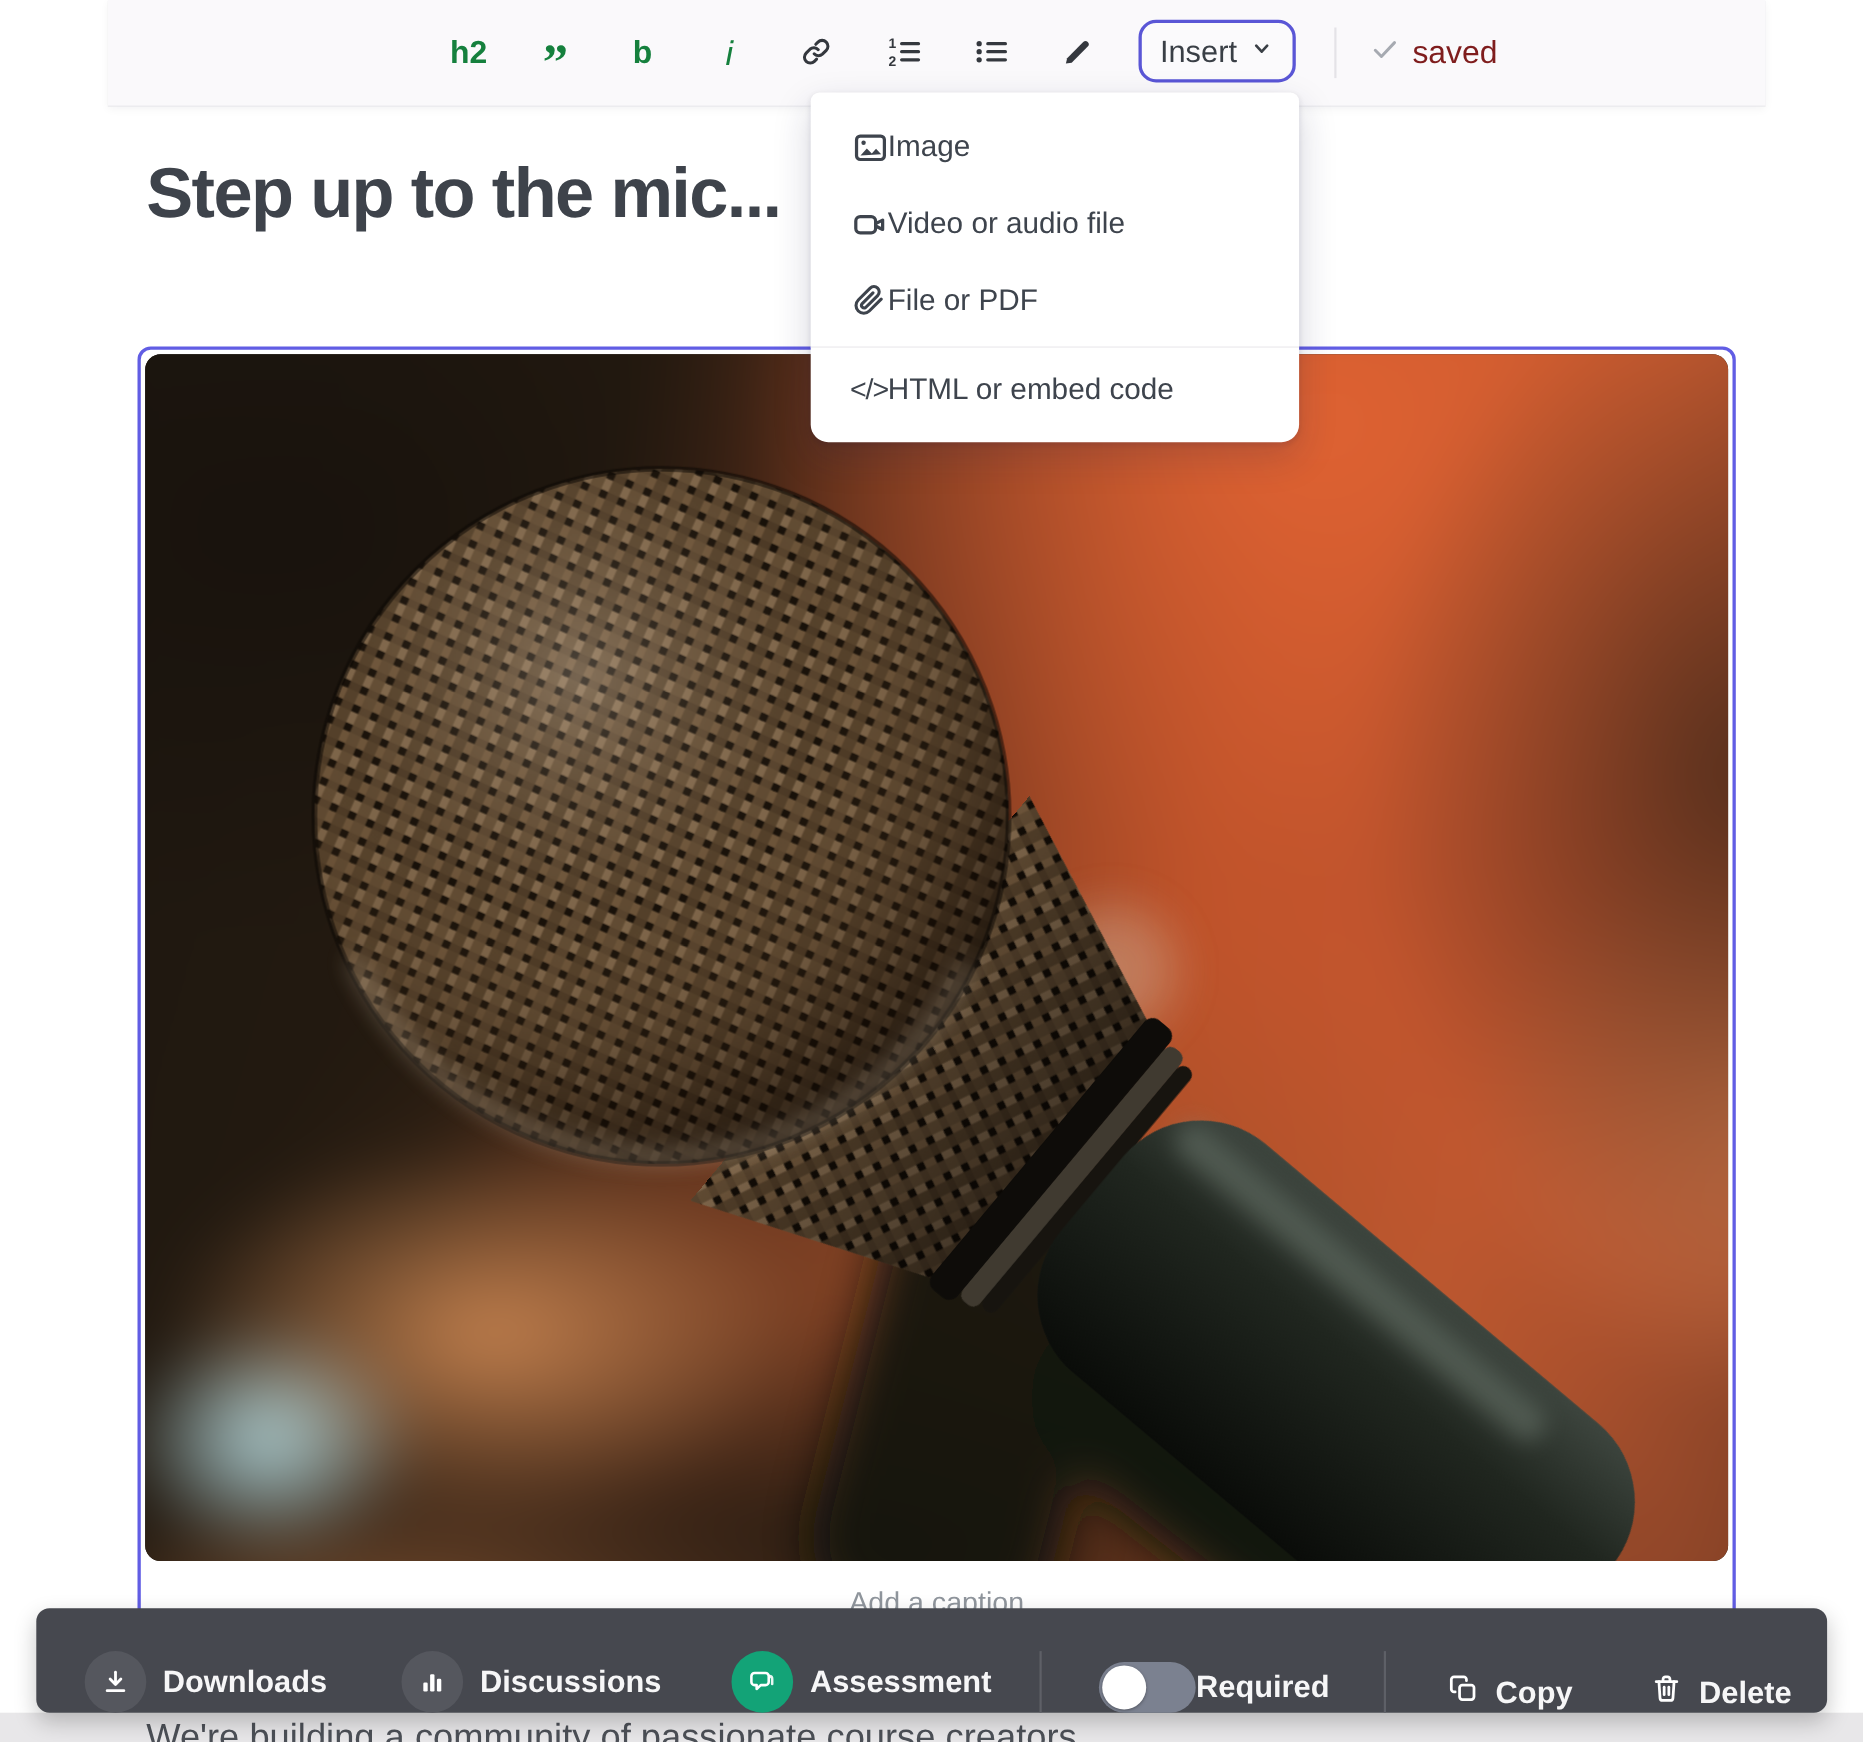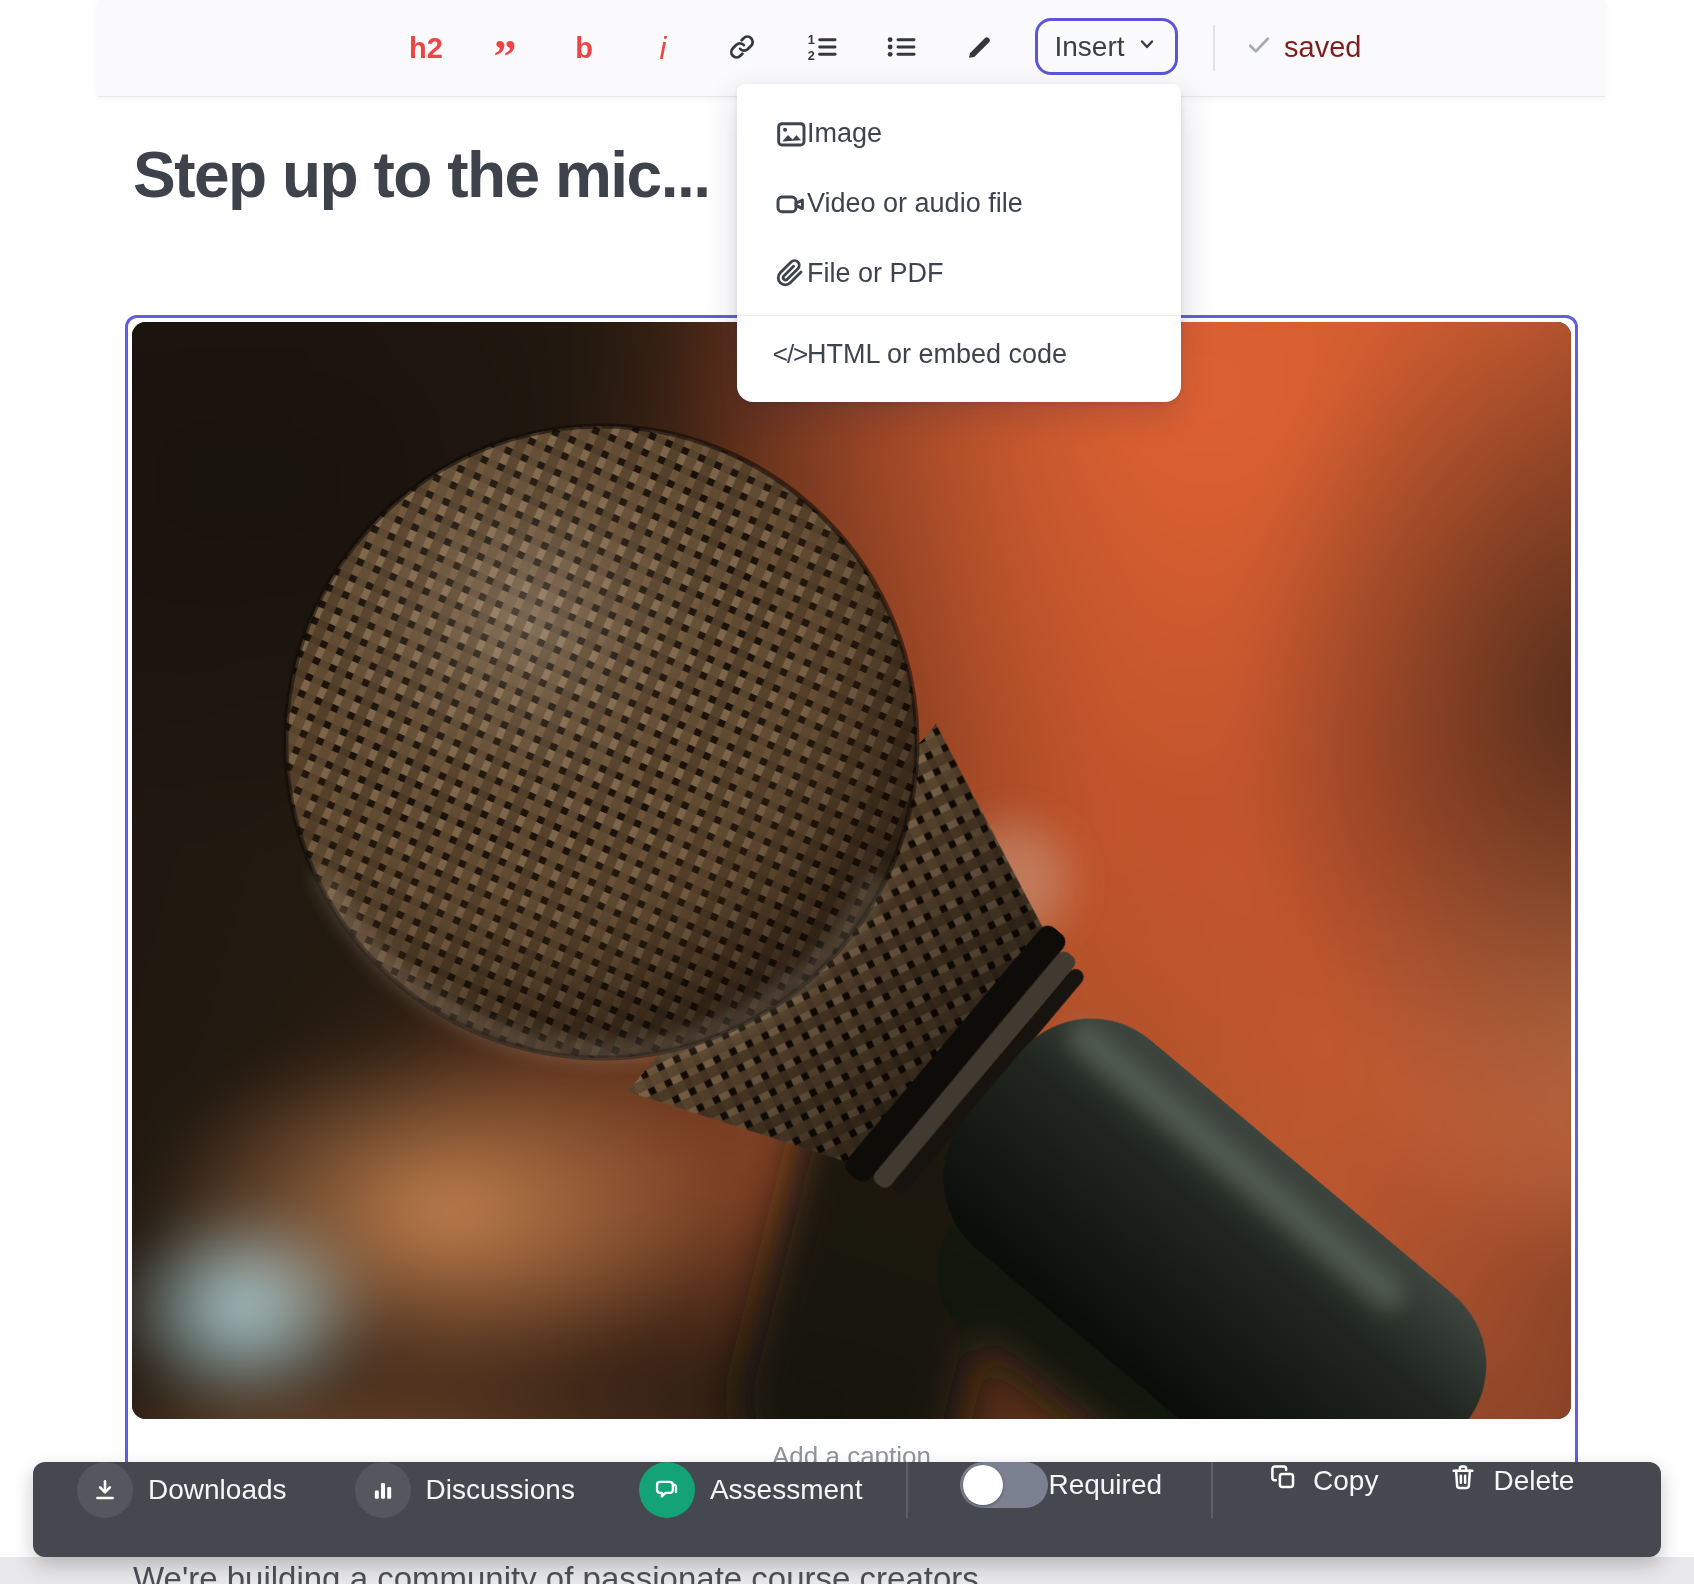--- a/index.html
+++ b/index.html
@@ -5,21 +5,21 @@
   html,body{margin:0;padding:0;width:1694px;height:1584px;overflow:hidden;background:#ffffff;
             font-family:"Liberation Sans", sans-serif;-webkit-font-smoothing:antialiased;}
   *{box-sizing:border-box;}
 
   
   .toolbar{position:absolute;left:98px;top:0;width:1507px;height:96px;background:#faf9fb;
            box-shadow:0 1px 0 #e9e8ec, 0 3px 8px rgba(20,20,40,.05);z-index:20;}
   .tb-icons{position:absolute;left:306px;top:26px;display:flex;gap:35px;}
   .tb-btn{width:44px;height:44px;display:flex;align-items:center;justify-content:center;
           border:none;background:transparent;padding:0;color:#34383e;cursor:pointer;}
-  .tb-glyph{font-size:29px;font-weight:700;color:#ef4444;line-height:1;}
+  .tb-glyph{font-size:29px;font-weight:700;color:#15803d;line-height:1;}
   .tb-glyph.quote{font-family:"Liberation Serif",serif;font-size:46px;line-height:.4;margin-top:18px;}
   .tb-glyph.italic{font-style:italic;font-weight:500;font-size:31px;}
   .insert-btn{position:absolute;left:937px;top:18px;width:143px;height:57px;border:3px solid #5a56d6;
               border-radius:16px;background:#fbfafc;display:flex;align-items:center;justify-content:center;
               gap:10px;font-size:28px;color:#3a3f46;cursor:pointer;}
   .tb-divider{position:absolute;left:1115px;top:25px;width:2px;height:46px;background:#e4e3e7;}
   .saved{position:absolute;left:1147px;top:30px;display:flex;align-items:center;gap:11px;
          color:#7f1d1d;font-size:29px;}
 
   
@@ -56,22 +56,22 @@
       linear-gradient(105deg,#1d1710 0%,#241a10 28%,#74371f 46%,#c05429 62%,#c75c31 78%,#97492a 92%,#7c3e24 100%);}
   .mic-svg{position:absolute;inset:0;width:100%;height:100%;}
   .caption{margin-top:22px;text-align:center;font-size:26px;color:#8f959c;}
 
   
   .below-strip{position:absolute;left:0;top:1557px;width:1694px;height:27px;background:#e8e7e9;z-index:2;overflow:visible;}
   .below-strip p{margin:0;position:absolute;left:133px;top:3px;font-size:33px;color:#4c5057;}
 
   
   .action-bar{position:absolute;left:33px;top:1462px;width:1628px;height:95px;background:#46484f;
-              border-radius:12px;display:flex;align-items:flex-start;padding:0 30px 0 44px;z-index:50;
-              box-shadow:0 8px 20px rgba(0,0,0,.22);color:#f6f6f7;font-size:28px;}
+              border-radius:12px;display:flex;align-items:flex-end;padding:0 30px 0 44px;z-index:50;
+              box-shadow:0 8px 20px rgba(0,0,0,.22);color:#f6f6f7;font-size:28px;font-weight:bold;}
   .ab-item{display:flex;align-items:center;gap:15px;cursor:pointer;white-space:nowrap;}
   .ab-circle{width:56px;height:56px;border-radius:50%;background:#55575e;display:flex;
              align-items:center;justify-content:center;flex:none;}
   .ab-circle.green{background:#13a377;}
   .ab-divider{width:2px;height:56px;background:#5e6067;margin:0 0 0 44px;flex:none;}
   .ab-gap-a{margin-left:68px;} .ab-gap-b{margin-left:64px;}
   .toggle-group{display:flex;align-items:center;gap:0;margin-left:52px;cursor:pointer;}
   .toggle{width:88px;height:46px;border-radius:23px;background:#7b8190;position:relative;flex:none;}
   .knob{position:absolute;left:3px;top:3px;width:40px;height:40px;border-radius:50%;background:#ffffff;
         box-shadow:0 1px 3px rgba(0,0,0,.35);}

